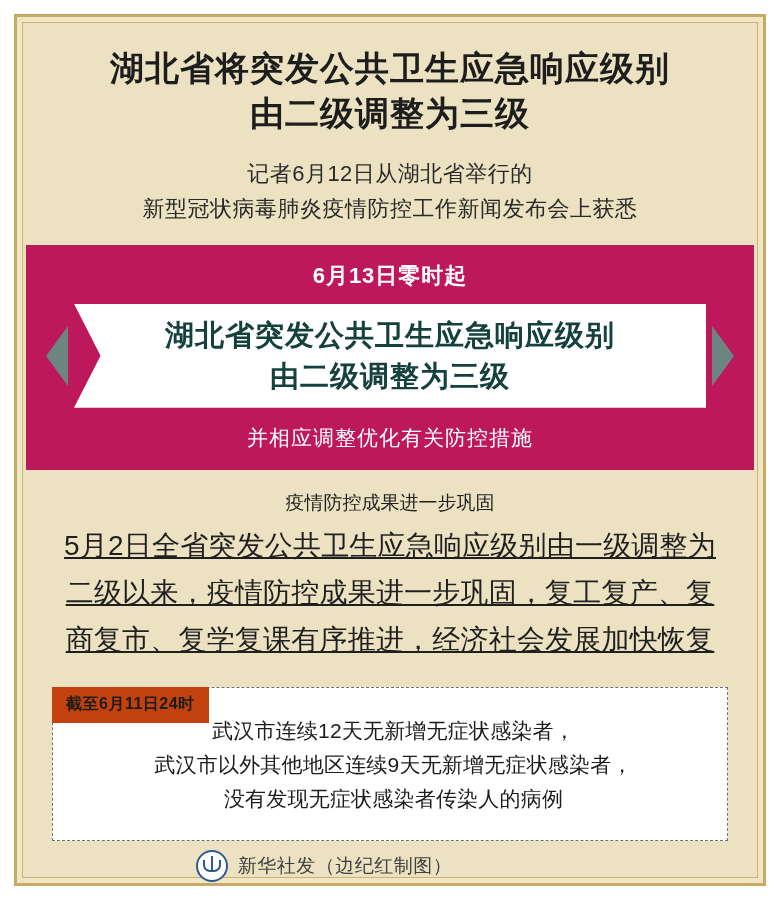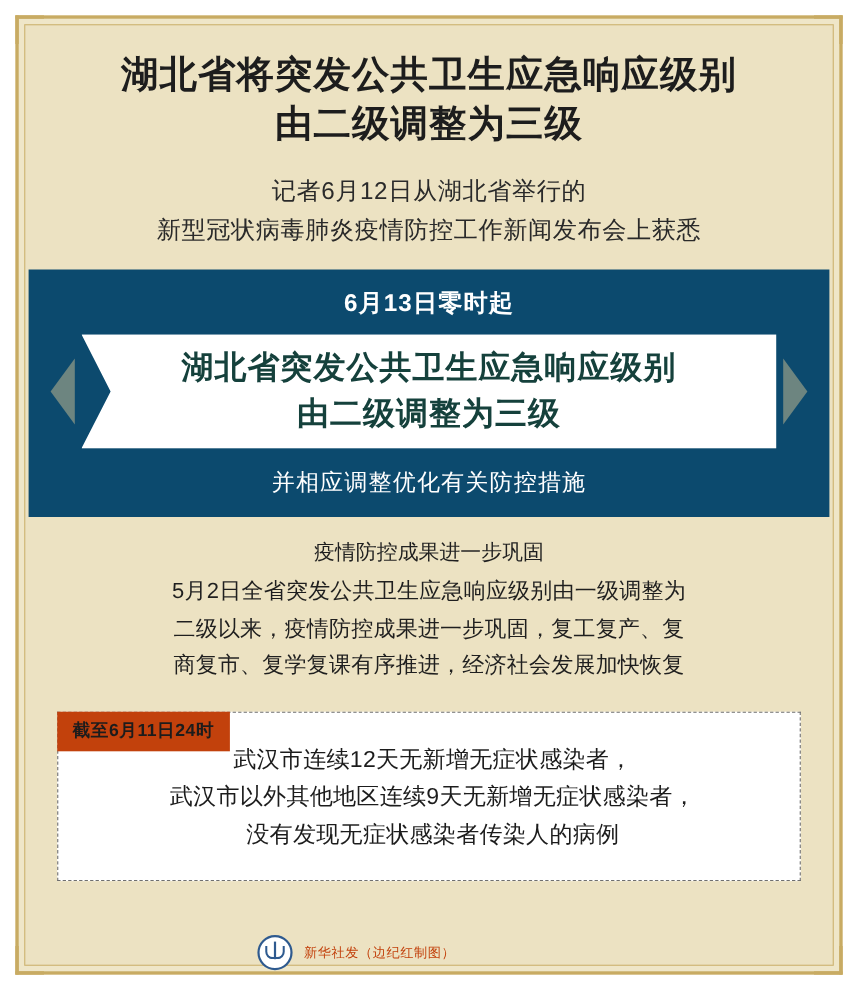--- a/index.html
+++ b/index.html
@@ -87,21 +87,21 @@
   .subtitle-line {
     font-size: 22px;
     line-height: 1.62;
     letter-spacing: 0.5px;
   }
 
   
   .banner {
     position: relative;
     margin-top: 18px;
-    background: #0c4a6e;
+    background: #be185d;
     padding: 16px 0 18px 0;
     text-align: center;
   }
   .banner-date {
     font-size: 22px;
     font-weight: bold;
     color: #ffffff;
     letter-spacing: 1px;
     line-height: 1.4;
     margin-bottom: 12px;
@@ -162,23 +162,24 @@
     padding: 18px 26px 0 26px;
     text-align: center;
     color: #1f1f1f;
   }
   .para-lead {
     font-size: 19px;
     line-height: 1.6;
     margin-bottom: 4px;
   }
   .para-line {
-    font-size: 20px;
+    font-size: 28px;
     line-height: 1.68;
     letter-spacing: 0.2px;
+    text-decoration: underline;
   }
 
   
   .stat-section {
     position: relative;
     margin: 24px 26px 0 26px;
   }
   .stat-tag {
     position: absolute;
     left: 0;
@@ -241,22 +242,22 @@
     position: absolute;
     left: 5px;
     top: 8px;
     width: 14px;
     height: 10px;
     border: 2px solid #2e5a8f;
     border-top: none;
     border-radius: 0 0 7px 7px;
   }
   .footer-text {
-    font-size: 12px;
-    color: #c2410c;
+    font-size: 19px;
+    color: #404040;
     letter-spacing: 0.5px;
   }
 </style>
 </head>
 <body>
 
 <div class="poster">
 
   <div class="frame-outer"></div>
   <div class="frame-inner"></div>

